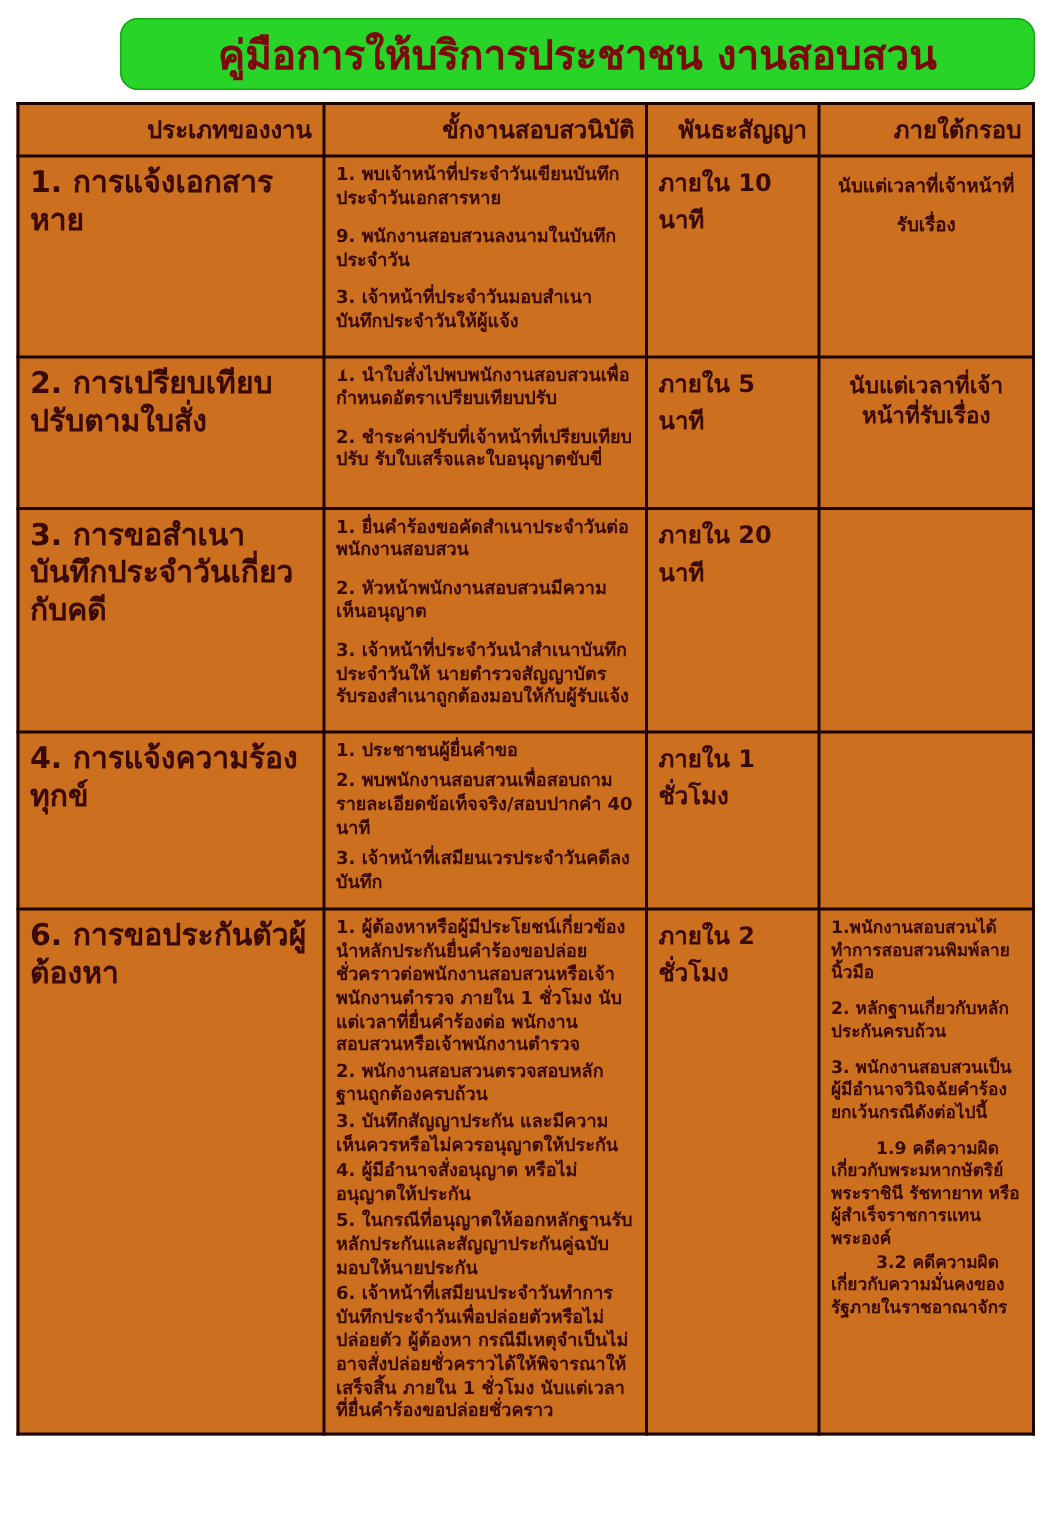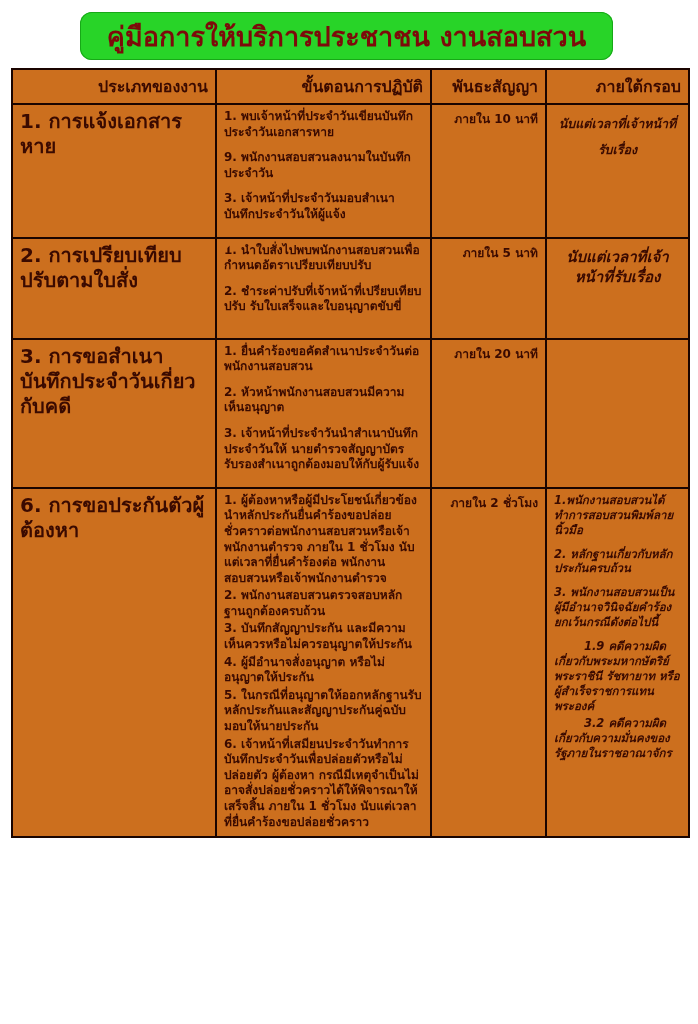--- a/index.html
+++ b/index.html
@@ -1,21 +1,21 @@
 <!DOCTYPE html>
 <html><head>
 <meta charset="utf-8">
 <style>
   html,body{margin:0;padding:0;}
   body{
     width:698px;height:1024px;background:#ffffff;position:relative;
     font-family:"DejaVu Sans","Liberation Sans",sans-serif;
   }
   .banner{
-    position:absolute;left:80px;top:12px;width:533px;height:48px;
+    position:absolute;left:80px;top:12px;width:610px;height:48px;
     background:#28d428;border-radius:12px;
     display:flex;align-items:center;justify-content:center;
     box-shadow:0 0 0 1px #17a817 inset;
   }
   .banner-title{
     color:#7d0a0a;font-size:27px;font-weight:bold;letter-spacing:0px;white-space:nowrap;
   }
   table.svc{
     position:absolute;left:11px;top:68px;width:677px;
     border-collapse:collapse;table-layout:fixed;
@@ -27,22 +27,22 @@
   }
   th.hcell{
     font-size:16px;font-weight:bold;text-align:right;vertical-align:middle;
     padding:6px 4px;
   }
   td.type{font-size:20px;font-weight:bold;line-height:1.25;}
   td.steps{font-size:12px;line-height:1.3;font-weight:bold;}
   td.steps p{margin:0 0 10px 0;}
   tr.tight td.steps p{margin:0 0 2px 0;}
   tr.mid td.steps p{margin:0 0 5px 0;}
-  td.commit{font-size:12px;font-weight:bold;text-align:right;padding-top:7px;}
-  td.fw{font-size:12.5px;font-weight:bold;font-style:italic;}
+  td.commit{font-size:16px;font-weight:bold;text-align:left;padding-top:7px;}
+  td.fw{font-size:12.5px;font-weight:bold;}
   td.fw.center{text-align:center;line-height:2.1;padding-top:6px;}
   td.fw.big{font-size:15px;line-height:1.35;padding-top:8px;}
   td.fw.list{font-size:11.5px;line-height:1.3;}
   td.fw.list p{margin:0 0 9px 0;}
   td.fw.list p.indent{text-indent:30px;margin:0 0 2px 0;}
   
   tr.r1 td{height:99px;}
   tr.r2 td{height:87px;border-radius:31px;}
   tr.r3 td{height:128px;}
   tr.r4 td{height:107px;}
@@ -59,21 +59,21 @@
 <table class="svc">
   <colgroup>
     <col style="width:204px">
       <col style="width:215px">
       <col style="width:115px">
       <col style="width:143px">
   </colgroup>
   <thead>
     <tr>
       <th class="hcell">ประเภทของงาน</th>
-      <th class="hcell">ขั้นตอนการปฏิบัติ</th>
+      <th class="hcell">ขั้กงานสอบสวนิบัติ</th>
       <th class="hcell">พันธะสัญญา</th>
       <th class="hcell">ภายใต้กรอบ</th>
     </tr>
   </thead>
   <tbody>
 
     <tr class="r1">
       <td class="type">1. การแจ้งเอกสารหาย</td>
       <td class="steps">
         <p>1. พบเจ้าหน้าที่ประจำวันเขียนบันทึกประจำวันเอกสารหาย</p>
@@ -98,20 +98,30 @@
       <td class="type">3. การขอสำเนาบันทึกประจำวันเกี่ยวกับคดี</td>
       <td class="steps">
         <p>1. ยื่นคำร้องขอคัดสำเนาประจำวันต่อพนักงานสอบสวน</p>
         <p>2. หัวหน้าพนักงานสอบสวนมีความเห็นอนุญาต</p>
         <p>3. เจ้าหน้าที่ประจำวันนำสำเนาบันทึกประจำวันให้ นายตำรวจสัญญาบัตรรับรองสำเนาถูกต้องมอบให้กับผู้รับแจ้ง</p>
       </td>
       <td class="commit">ภายใน 20 นาที</td>
       <td class="fw"></td>
     </tr>
 
+    <tr class="r4 mid">
+      <td class="type">4. การแจ้งความร้องทุกข์</td>
+      <td class="steps">
+        <p>1. ประชาชนผู้ยื่นคำขอ</p>
+        <p>2. พบพนักงานสอบสวนเพื่อสอบถามรายละเอียดข้อเท็จจริง/สอบปากคำ 40 นาที</p>
+        <p>3. เจ้าหน้าที่เสมียนเวรประจำวันคดีลงบันทึก</p>
+      </td>
+      <td class="commit">ภายใน 1  ชั่วโมง</td>
+      <td class="fw"></td>
+    </tr>
 
 
     <tr class="r6 tight">
       <td class="type">6. การขอประกันตัวผู้ต้องหา</td>
       <td class="steps">
         <p>1. ผู้ต้องหาหรือผู้มีประโยชน์เกี่ยวข้องนำหลักประกันยื่นคำร้องขอปล่อยชั่วคราวต่อพนักงานสอบสวนหรือเจ้าพนักงานตำรวจ ภายใน 1 ชั่วโมง นับแต่เวลาที่ยื่นคำร้องต่อ พนักงานสอบสวนหรือเจ้าพนักงานตำรวจ</p>
         <p>2. พนักงานสอบสวนตรวจสอบหลักฐานถูกต้องครบถ้วน</p>
         <p>3. บันทึกสัญญาประกัน และมีความเห็นควรหรือไม่ควรอนุญาตให้ประกัน</p>
         <p>4. ผู้มีอำนาจสั่งอนุญาต หรือไม่อนุญาตให้ประกัน</p>
         <p>5. ในกรณีที่อนุญาตให้ออกหลักฐานรับหลักประกันและสัญญาประกันคู่ฉบับมอบให้นายประกัน</p>

